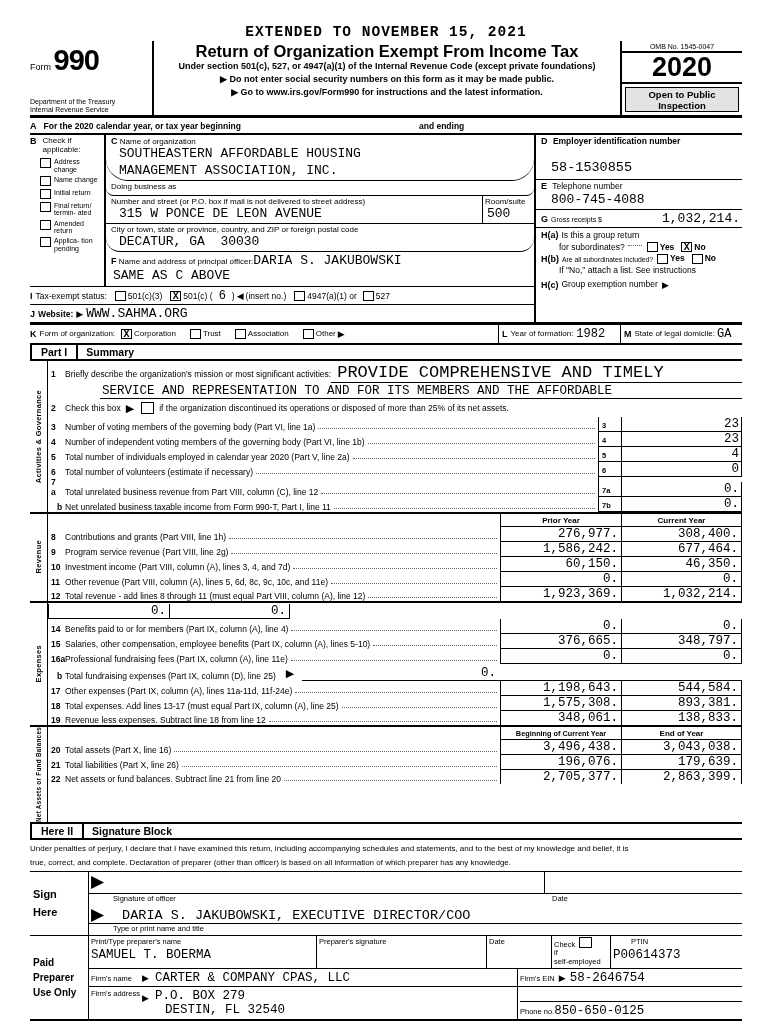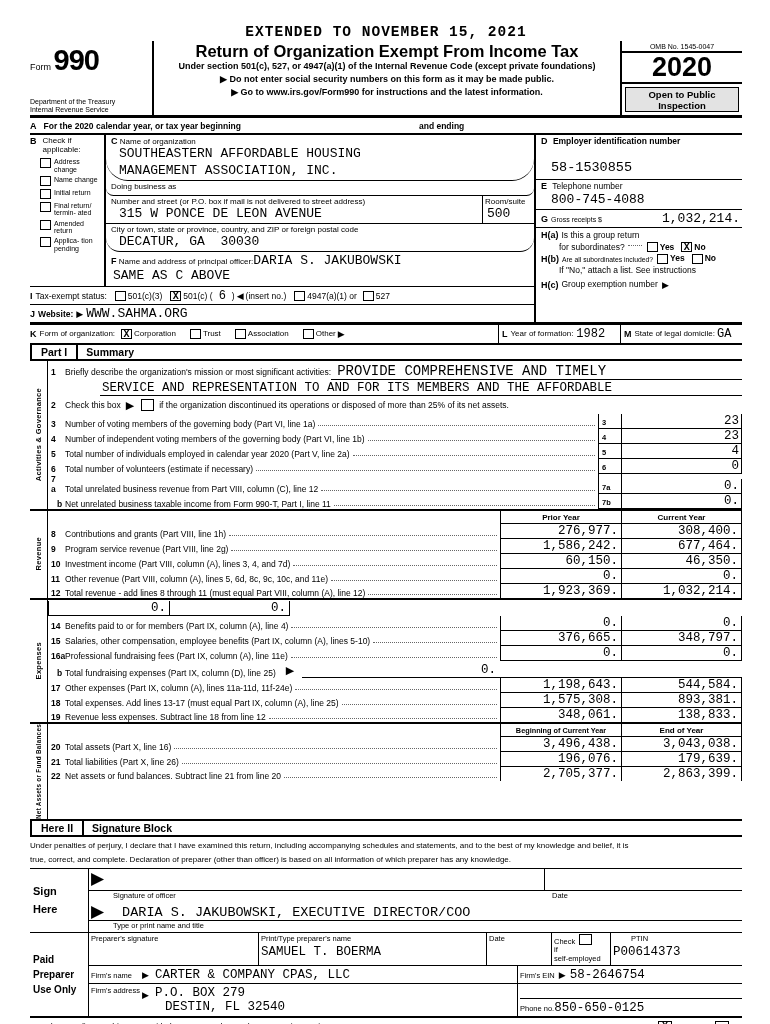--- a/index.html
+++ b/index.html
@@ -94,21 +94,21 @@
   .mcell { width:121px; flex:none; border-left:1.5px solid #000; border-bottom:1px solid #000;
            text-align:right; font-size:12.5px; padding:0 3px 0 0; }
   .mcell.last { border-right:1.5px solid #000; }
   .mcell.shade { background:#d9d9d9; }
   .colhdr { display:flex; border-top:1.5px solid #000; }
   .colhdr .hcell { width:121px; flex:none; border-left:1.5px solid #000; border-bottom:1px solid #000;
                    text-align:center; font-size:8px; font-weight:bold; padding:2px 0 1px 0; }
   .colhdr .hcell.last { border-right:1.5px solid #000; }
   .l1wrap { padding:2px 0 0 0; }
   .l1r1 { display:flex; align-items:baseline; }
-  .l1r1 .mval { flex:1; border-bottom:1.5px solid #000; font-size:14px; padding-left:6px; }
+  .l1r1 .mval { flex:1; border-bottom:1.5px solid #000; font-size:17px; padding-left:6px; }
   .l1r2 { border-bottom:1.5px solid #000; font-size:12.5px; margin-left:52px; padding:1px 0 0 2px; }
   .l2 { display:flex; align-items:center; padding:3px 0 2px 0; }
 
   
   .perjury { font-size:8px; line-height:1.75; padding:2px 0 1px 0; border-bottom:1.5px solid #000; }
   .signblk { display:flex; border-bottom:1.5px solid #000; }
   .slabel { width:58px; flex:none; font-weight:bold; font-size:11px; display:flex;
             flex-direction:column; justify-content:center; gap:6px; padding-left:3px; }
   .sarea { flex:1; border-left:1.5px solid #000; }
   .sigrow1 { display:flex; border-bottom:1px solid #000; height:22px; }
@@ -630,27 +630,27 @@
   </div>
 
   <div class="prepblk">
     <div class="slabel" style="font-size:10px;gap:4px">
       <span>Paid</span>
       <span>Preparer</span>
       <span>Use Only</span>
     </div>
     <div class="parea">
       <div class="prow1">
+        <div class="pc pc1">
+          <div>Print/Type preparer's name</div>
+          <div class="pv mono">SAMUEL T. BOERMA</div>
+        </div>
         <div class="pc pc2">
           <div>Preparer's signature</div>
           <div class="pv"></div>
-        </div>
-        <div class="pc pc1">
-          <div>Print/Type preparer's name</div>
-          <div class="pv mono">SAMUEL T. BOERMA</div>
         </div>
         <div class="pc pc3">
           <div>Date</div>
           <div class="pv"></div>
         </div>
         <div class="pc pc4">
           <span>Check</span><span class="cb"></span><br>
           <span>if</span><br>
           <span>self-employed</span>
         </div>

